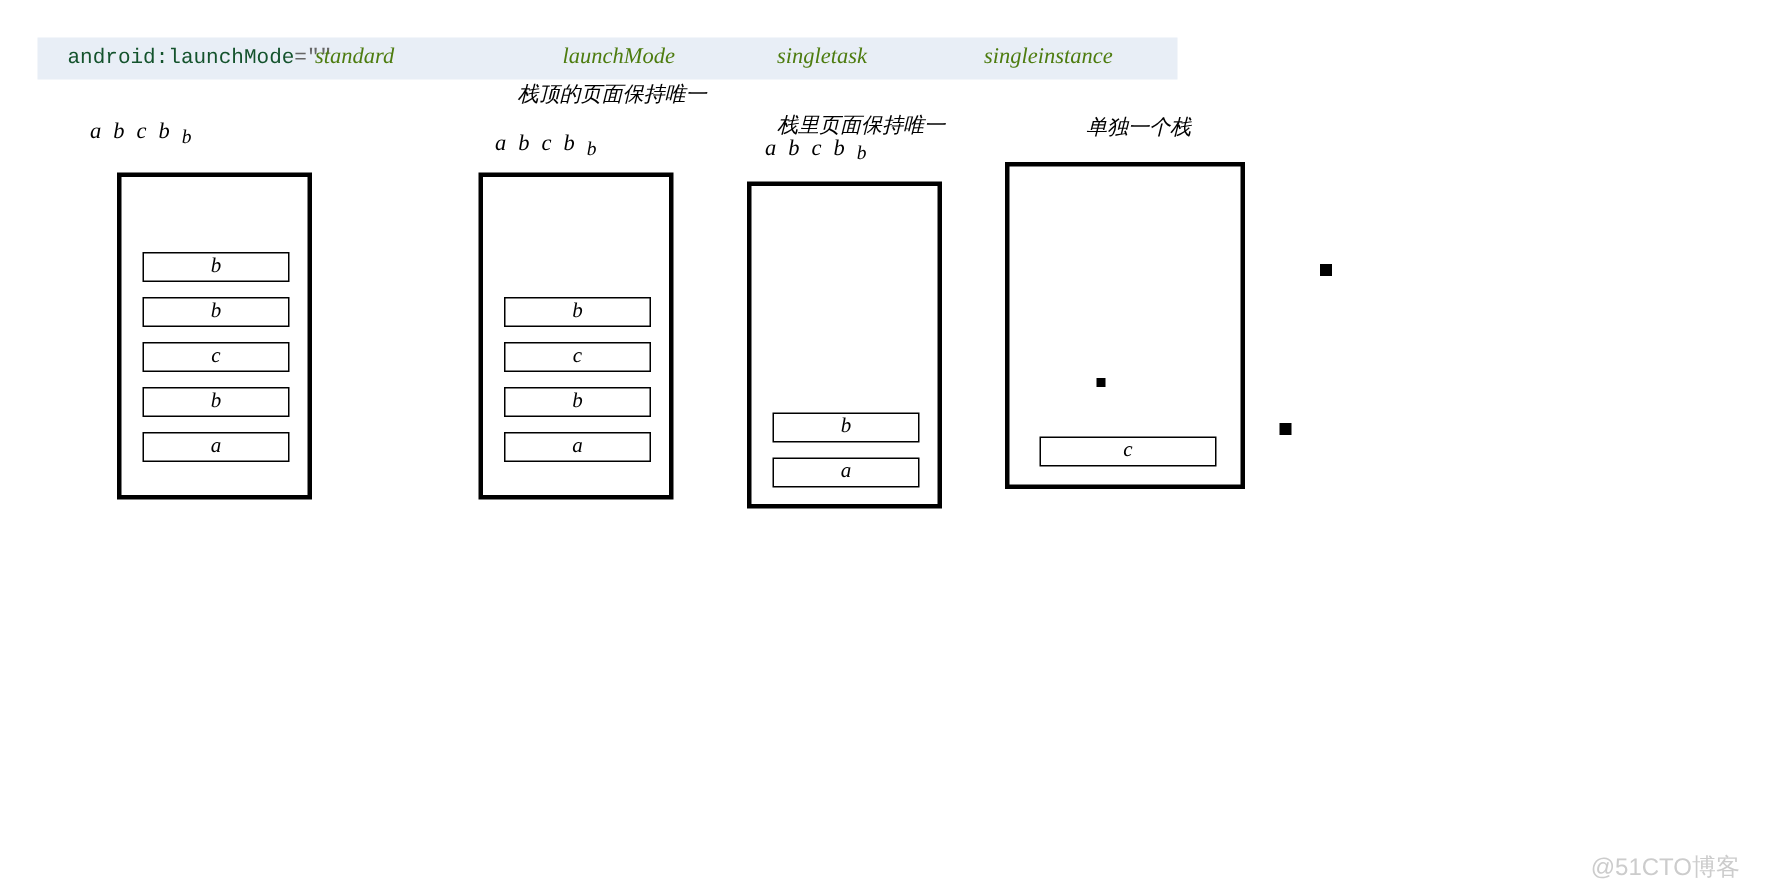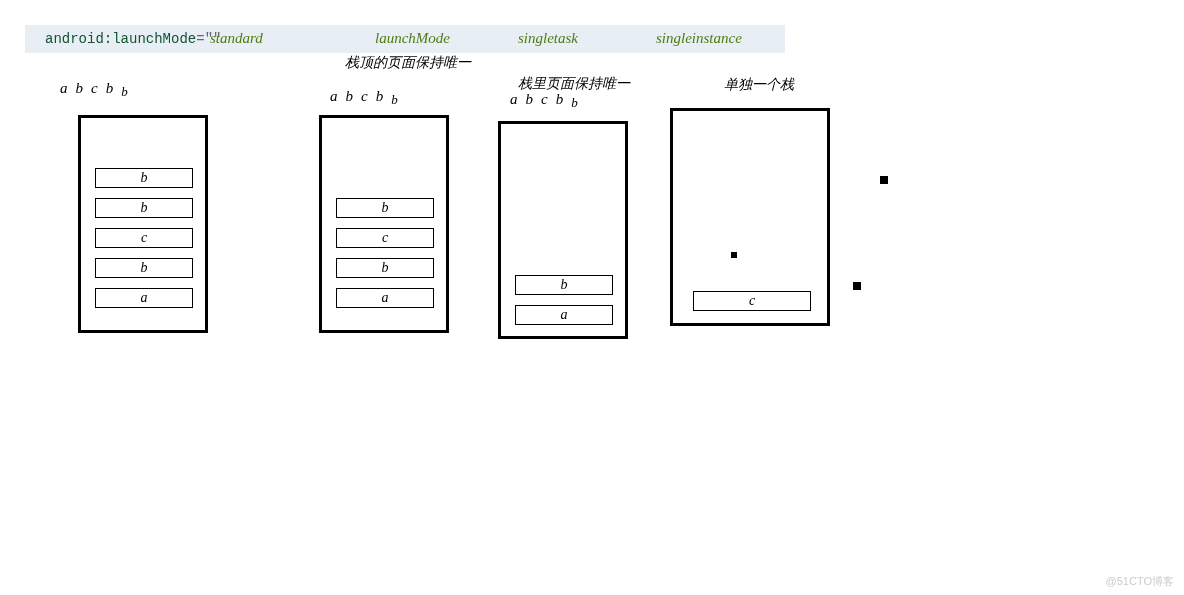--- a/index.html
+++ b/index.html
@@ -74,23 +74,23 @@
     }
     .dot {
       position: absolute;
       width: 8px;
       height: 8px;
       background: #000;
     }
     .watermark {
       position: absolute;
       bottom: 6px;
-      right: 10px;
+      right: 24px;
       color: #ccc;
-      font-size: 11px;
+      font-size: 16px;
       font-family: "Microsoft YaHei", Arial, sans-serif;
     }
   </style>
 </head>
 <body>
 
 <div class="code-bar">
   <span class="code-attr">android:launchMode</span>
   <span class="code-eq">=""</span>
 </div>

